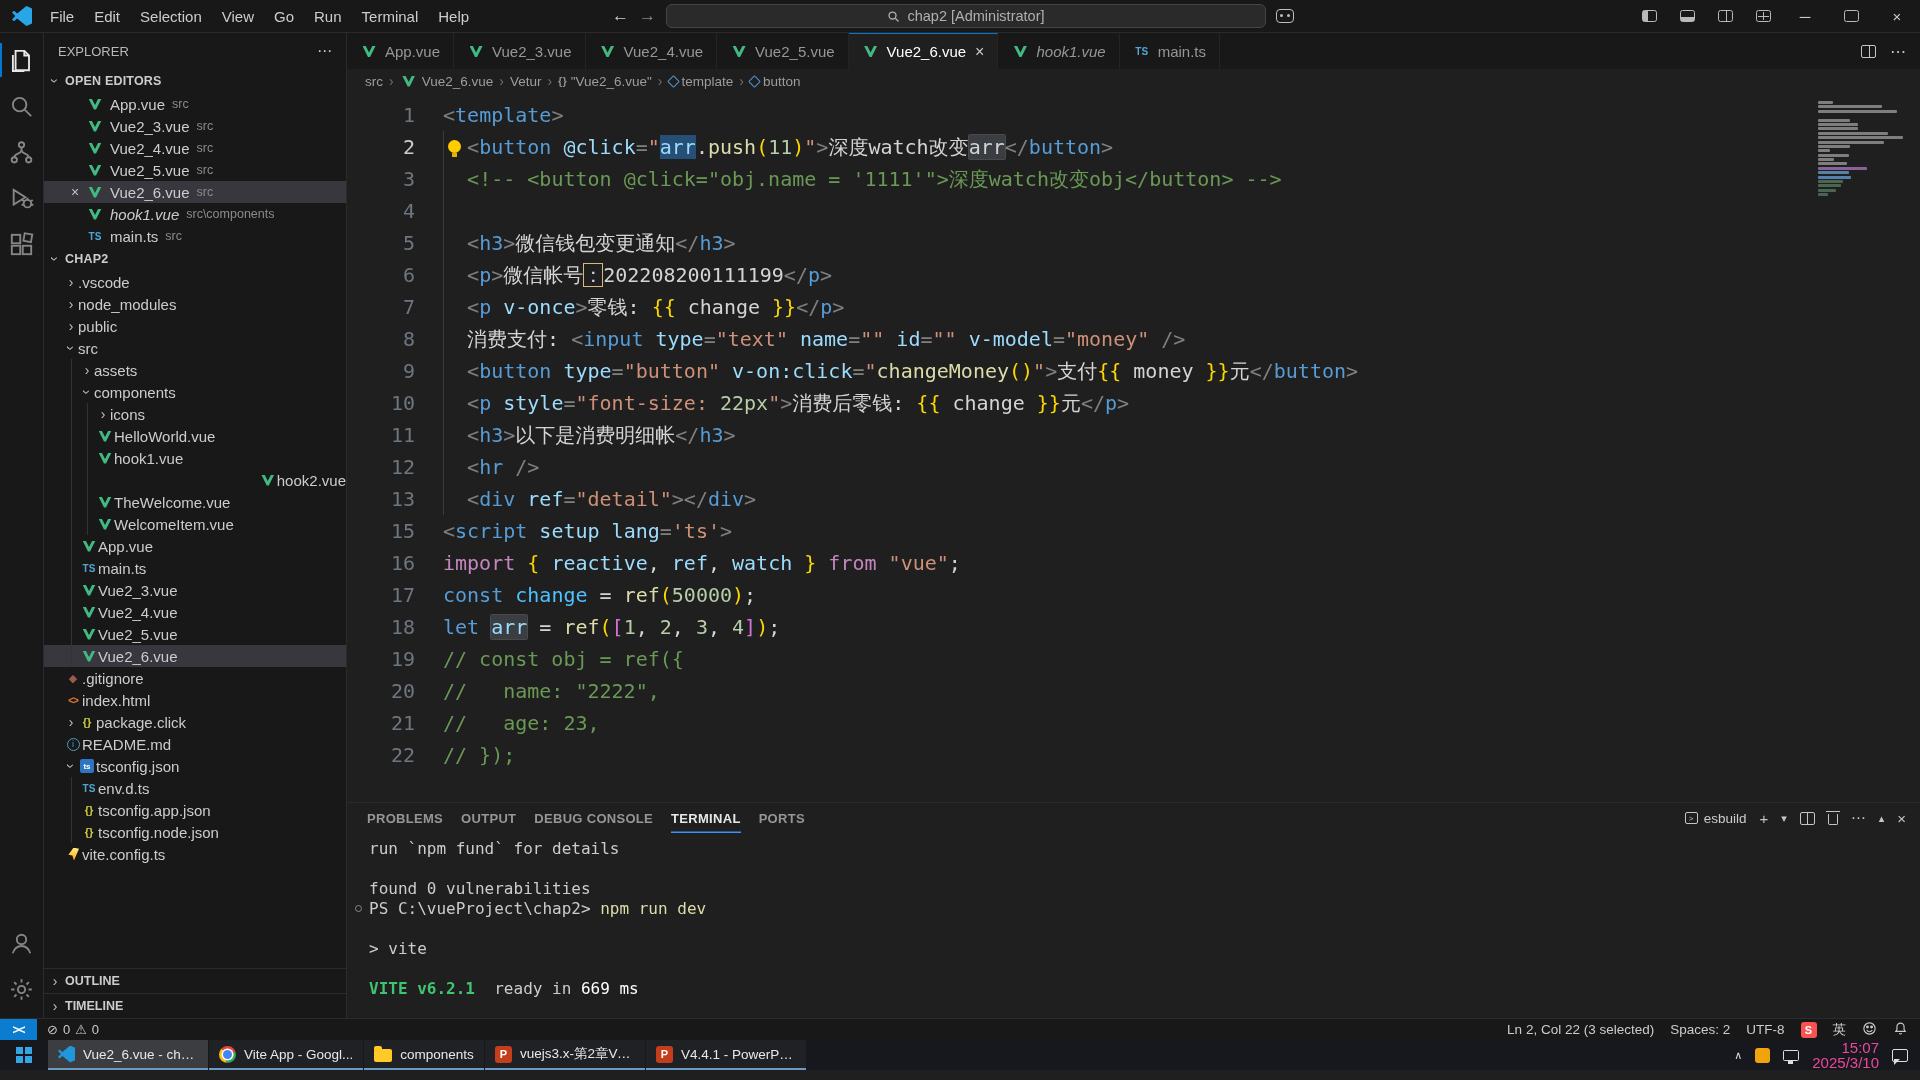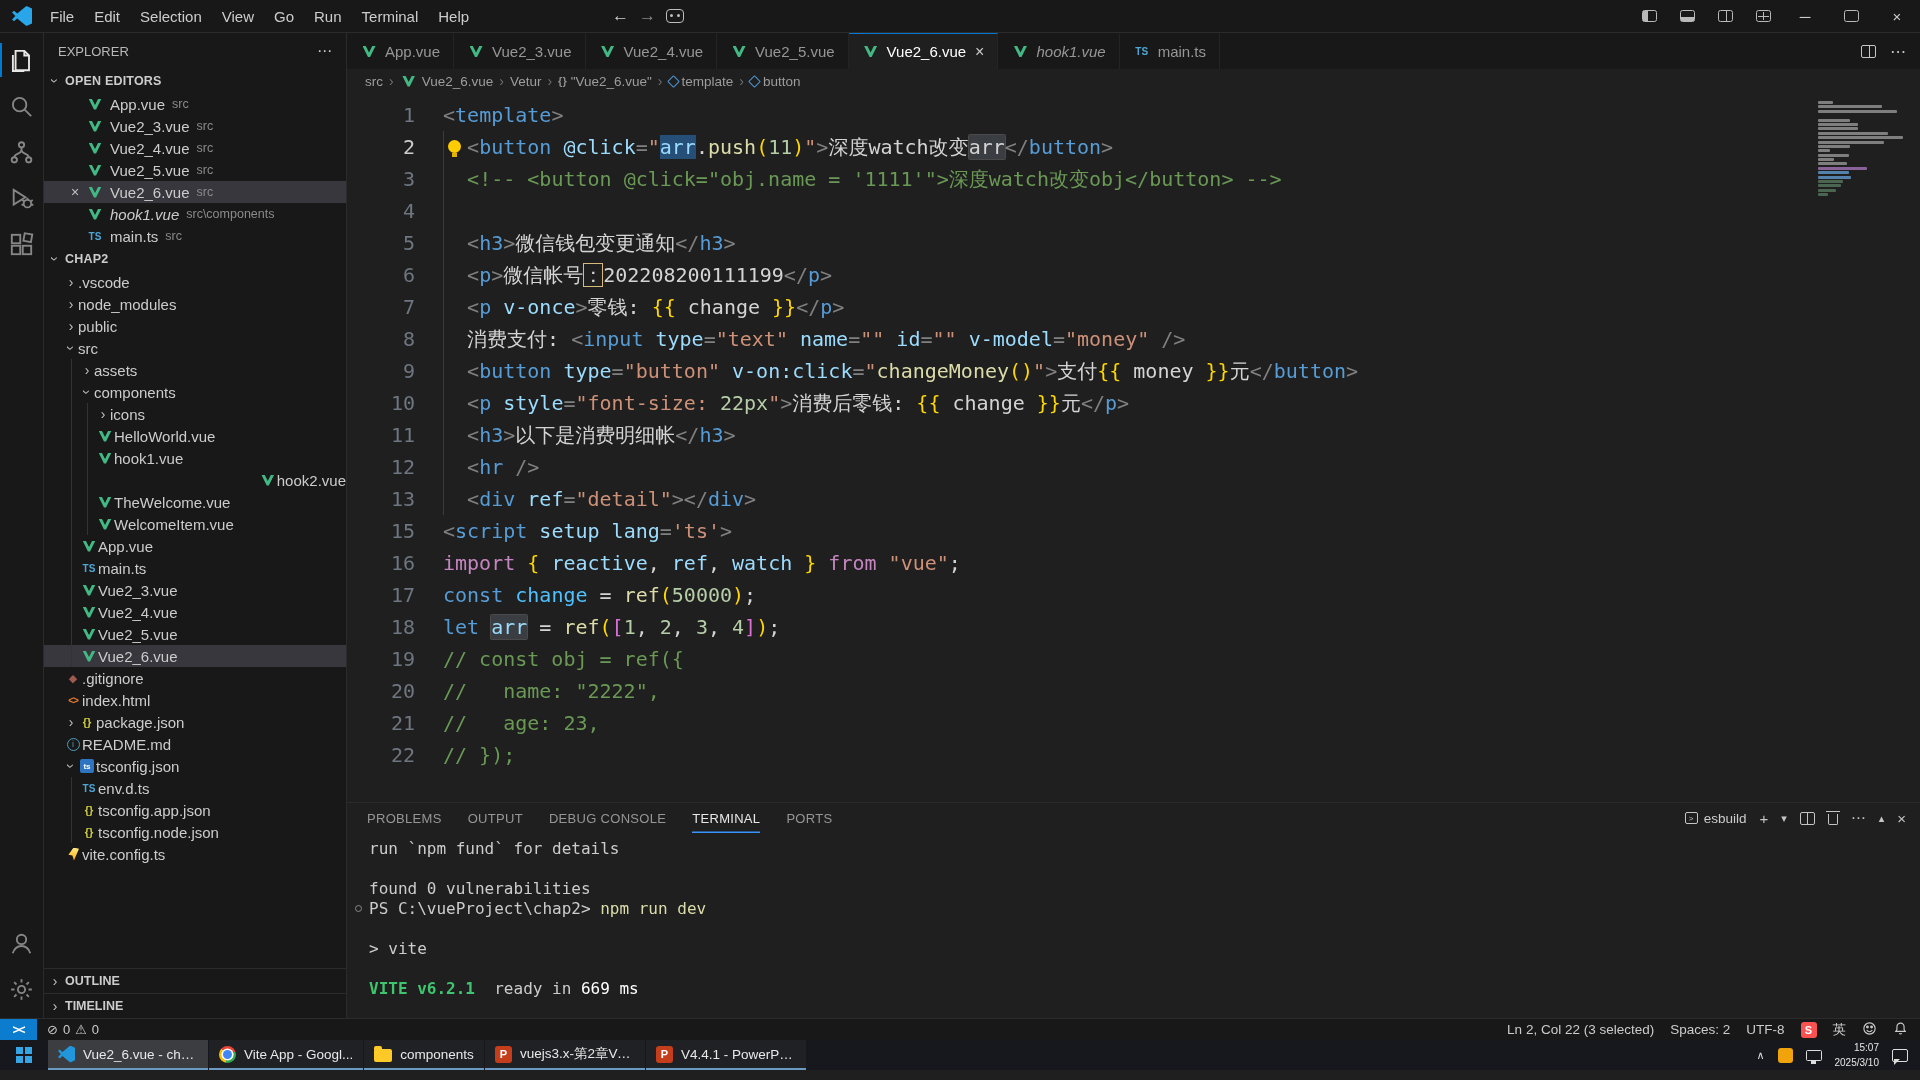--- a/index.html
+++ b/index.html
@@ -118,21 +118,21 @@
   .c-box { box-shadow:inset 0 0 0 1px #d7ba7d; }
   #indent-guide { position:absolute; width:1px; background:#3b3b3b; left:96px; }
   #bulb { position:absolute; left:101px; width:13px; height:13px; background:#ffcc00; border-radius:50%; }
   #bulb::after { content:""; position:absolute; left:4px; bottom:-4px; width:5px; height:4px; background:#e2b400; }
   #minimap { position:absolute; right:10px; top:8px; width:92px; }
   .mm-line { height:3px; margin-bottom:1.4px; border-radius:1px; opacity:.85; }
 
   
   #panel { height:216px; border-top:1px solid #2b2b2b; background:#1f1f1f; }
   #panel-header { height:30px; display:flex; align-items:center; padding:0 14px 0 20px; }
-  #panel-tabs { display:flex; gap:26px; }
+  #panel-tabs { display:flex; gap:18px;font-weight:bold; }
   .ptab { font-size:13px; color:#969696; letter-spacing:.3px; height:30px; display:flex; align-items:center; }
   .ptab.active { color:#e7e7e7; box-shadow:inset 0 -1.6px 0 #3794ff; }
   .panel-actions { margin-left:auto; display:flex; align-items:center; gap:13px; color:#c5c5c5; font-size:15px; }
   .esb { display:flex; align-items:center; gap:6px; font-size:13.5px; color:#cccccc; }
   .ic-esb { width:13px; height:12px; border:1.1px solid #c5c5c5; border-radius:2px; font-size:8px;
             display:flex; align-items:center; justify-content:center; color:#c5c5c5; }
   .ic-trash { position:relative; width:10px; height:11px; border:1.1px solid #c5c5c5; border-top:none;
               border-radius:0 0 2px 2px; margin-top:3px; }
   .ic-trash::before { content:""; position:absolute; top:-3px; left:-3px; right:-3px; height:1.4px; background:#c5c5c5; }
   #terminal { padding:6px 0 0 22px; font-family:"DejaVu Sans Mono",monospace; font-size:16px; color:#cccccc; }
@@ -172,21 +172,21 @@
   .ic-folder { width:18px; height:13px; background:#ffca28; border-radius:2px; position:relative; flex:none; margin-top:2px; }
   .ic-folder::before { content:""; position:absolute; top:-3px; left:0; width:8px; height:4px;
     background:#ffca28; border-radius:2px 2px 0 0; }
   .ic-ppt { width:17px; height:17px; background:#c43e1c; border-radius:3px; color:#fff; font-weight:700;
     font-size:11px; display:flex; align-items:center; justify-content:center; flex:none; }
   .tray { margin-left:auto; display:flex; align-items:center; gap:13px; padding-right:12px; }
   .tray-chev { color:#dddddd; font-size:11px; }
   .ic-orange { width:15px; height:15px; border-radius:3px; background:#f0a30a; }
   .ic-mon { width:16px; height:11px; border:1.4px solid #dddddd; border-radius:1.5px; position:relative; }
   .ic-mon::after { content:""; position:absolute; left:4px; bottom:-4px; width:5px; height:2.4px; background:#dddddd; }
-  .clock { text-align:right; font-size:10px; line-height:15px; color:#e5e5e5; }
+  .clock { text-align:right; font-size:15px; line-height:15px; color:#ec4899; }
   .ic-bubble { width:16px; height:13px; border:1.4px solid #dddddd; border-radius:2px; position:relative; }
   .ic-bubble::after { content:""; position:absolute; left:1px; bottom:-4px; border:3px solid transparent;
     border-top-color:#dddddd; border-left-color:#dddddd; width:0; height:0; }
 </style>
 </head>
 <body>
 
 <div id="app">
 
   <div id="titlebar">
@@ -197,20 +197,27 @@
         <div class="menu-item">Selection</div>
         <div class="menu-item">View</div>
         <div class="menu-item">Go</div>
         <div class="menu-item">Run</div>
         <div class="menu-item">Terminal</div>
         <div class="menu-item">Help</div>
       </div>
     <div class="tb-center">
       <span class="nav-arrow">←</span>
       <span class="nav-arrow dim">→</span>
+      <div class="searchbox">
+        <svg width="13" height="13" viewBox="0 0 16 16" fill="none" stroke="#b0b0b0" stroke-width="1.6">
+            <circle cx="6.8" cy="6.8" r="4.3"></circle>
+            <path d="M10.2 10.2l4 4"></path>
+          </svg>
+        <span>chap2 [Administrator]</span>
+      </div>
       <span class="copilot"></span>
     </div>
     <div class="tb-right">
       <span class="tb-btn">
           <span class="wicon left"></span>
         </span>
       <span class="tb-btn">
           <span class="wicon bottom"></span>
         </span>
       <span class="tb-btn">
@@ -461,21 +468,21 @@
             <span class="fico">
               <span class="ic-html">&lt;&gt;</span>
             </span>
             <span>index.html</span>
           </div>
           <div class="trow" style="padding-left: 20px;">
             <span class="chev">›</span>
             <span class="fico">
               <span class="ic-json">{}</span>
             </span>
-            <span>package.json</span>
+            <span>package.click</span>
           </div>
           <div class="trow" style="padding-left: 20px;">
             <span class="fico">
               <span class="ic-info">i</span>
             </span>
             <span>README.md</span>
           </div>
           <div class="trow" style="padding-left: 20px;">
             <span class="chev r90">›</span>
             <span class="fico">

